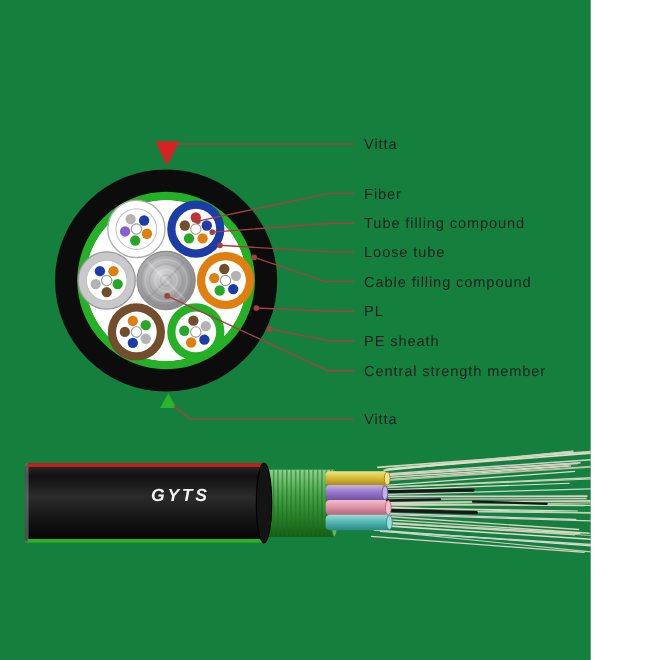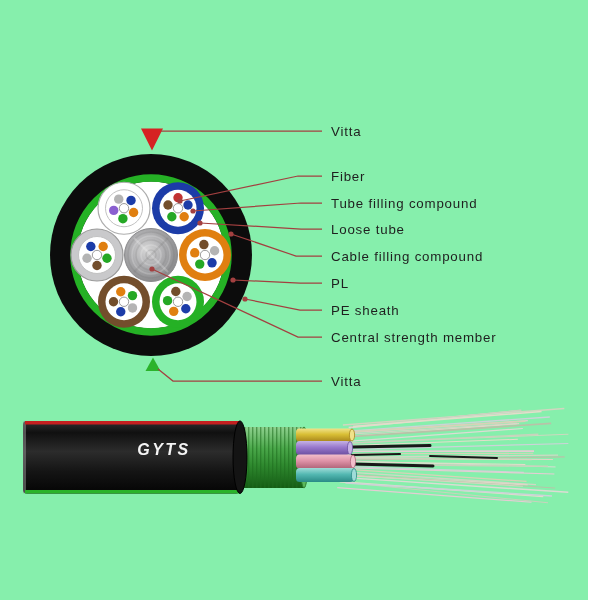--- a/index.html
+++ b/index.html
@@ -1,16 +1,16 @@
 <!DOCTYPE html>
 <html><head>
 <meta charset="utf-8">
 <style>
   html,body{margin:0;padding:0;background:#ffffff;}
-  .stage{position:relative;width:588px;height:600px;background:#86efac;overflow:hidden;
+  .stage{position:relative;width:537px;height:600px;background:#15803d;overflow:hidden;
          font-family:"Liberation Sans", sans-serif;}
   svg{position:absolute;left:0;top:0;}
   .ann-label{font-family:"Liberation Sans", sans-serif;font-size:13.3px;fill:#1f1f1f;letter-spacing:0.8px;}
   .print-text{font-family:"Liberation Sans", sans-serif;font-size:16px;font-weight:bold;font-style:italic;
               fill:#f4f4f4;letter-spacing:2.5px;}
 </style>
 </head>
 <body>
 
 <div class="stage">

